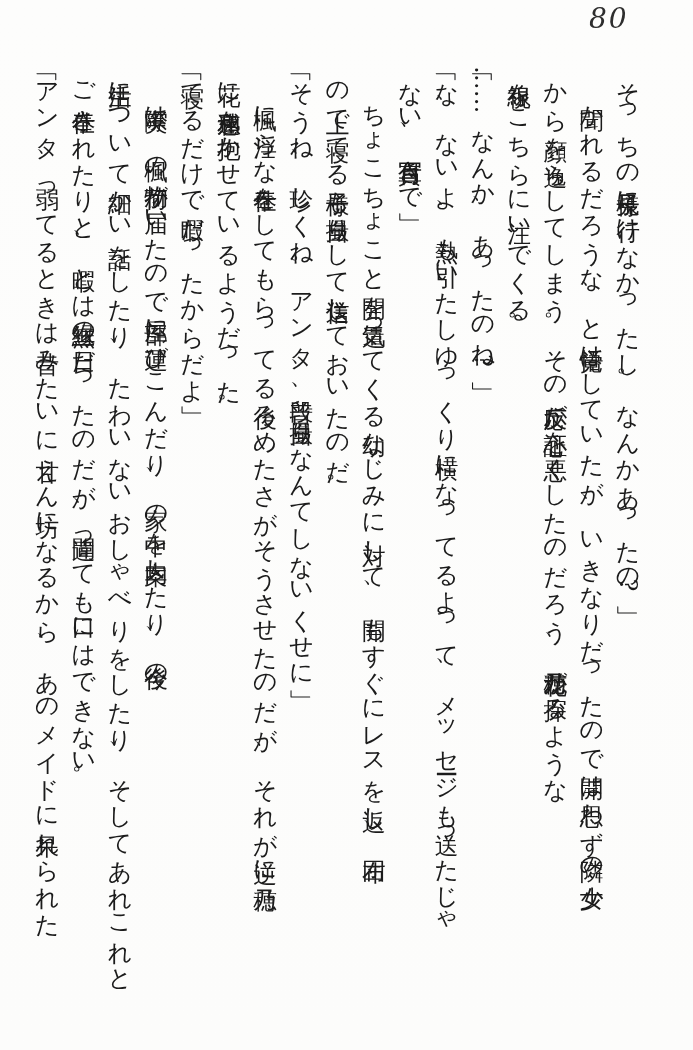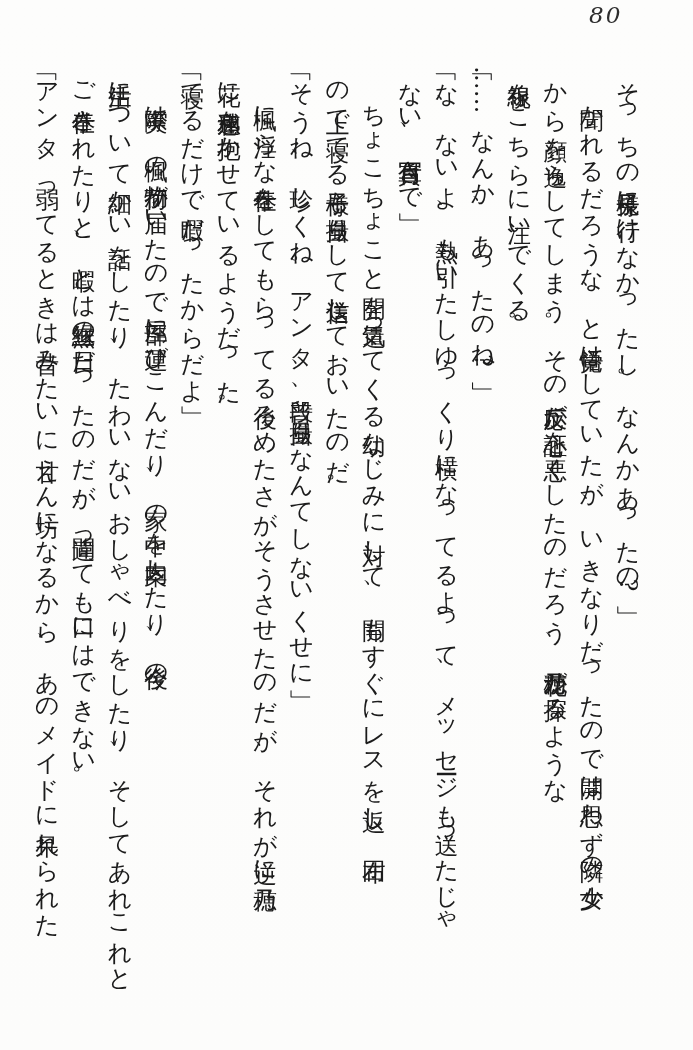--- a/index.html
+++ b/index.html
@@ -16,21 +16,21 @@
   }
   .book-page {
     position: absolute;
     inset: 0;
     background: linear-gradient(180deg, #fdfdfc 0%, #fcfcfb 100%);
   }
   .page-number {
     position: absolute;
     top: 2px;
     left: 589px;
-    font-size: 23px;
+    font-size: 28px;
     font-style: italic;
     color: #2e2e2e;
     letter-spacing: 2px;
   }
   .text-block {
     position: absolute;
     top: 66px;
     right: 47px;
     height: 904px;
     writing-mode: vertical-rl;

